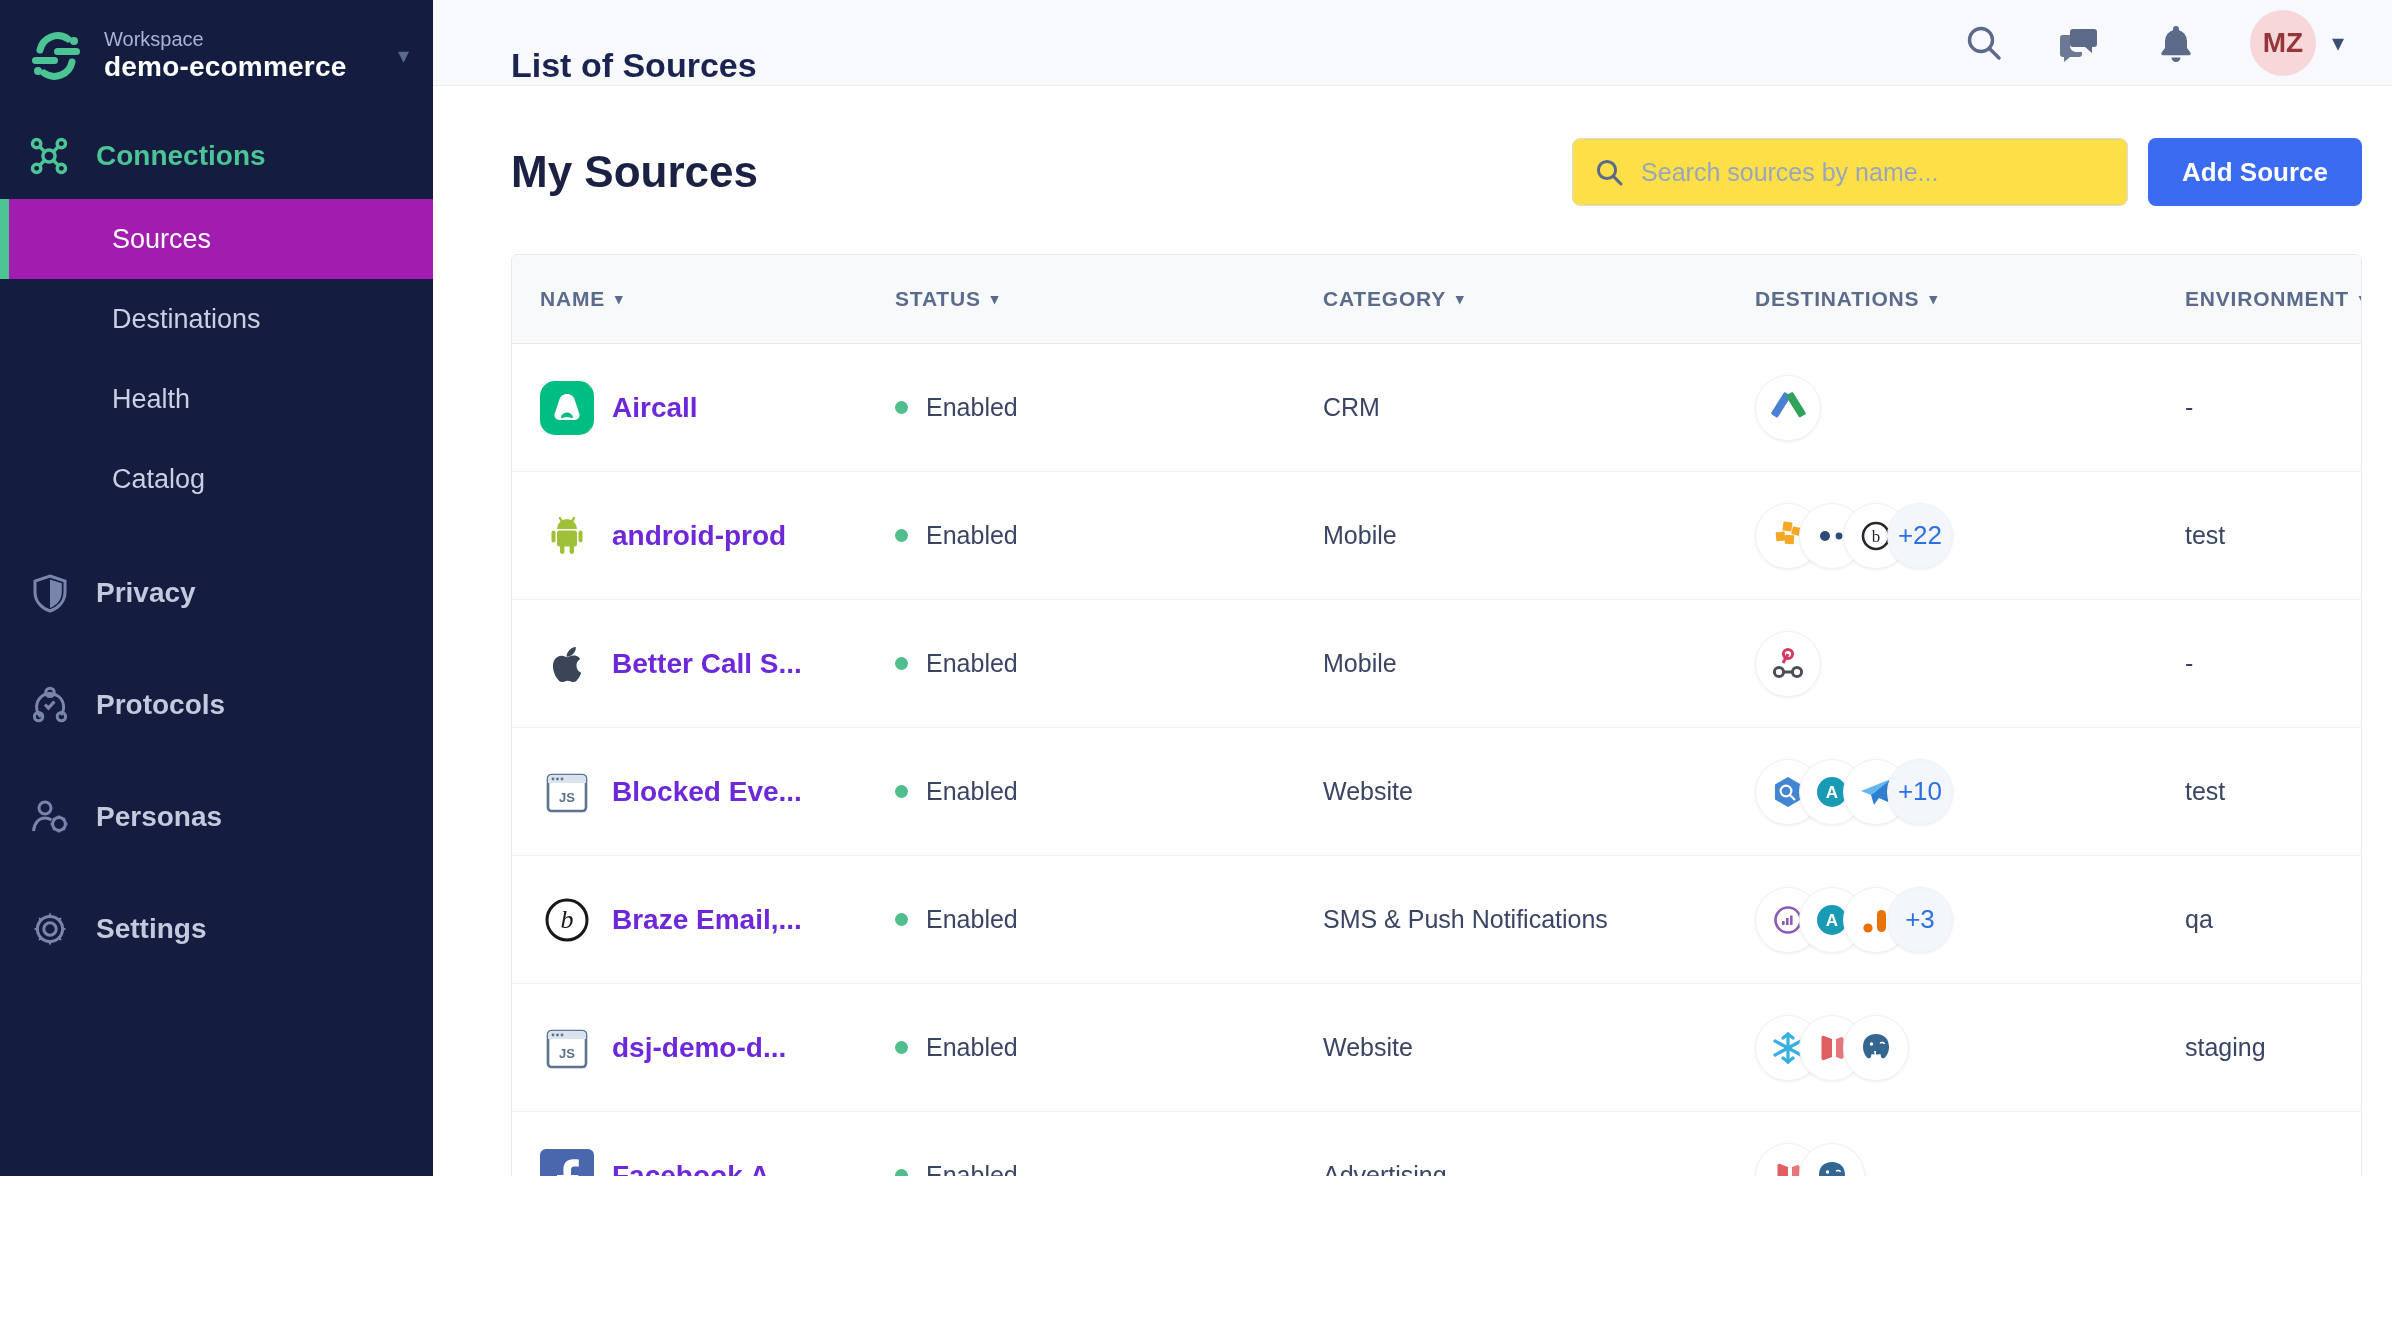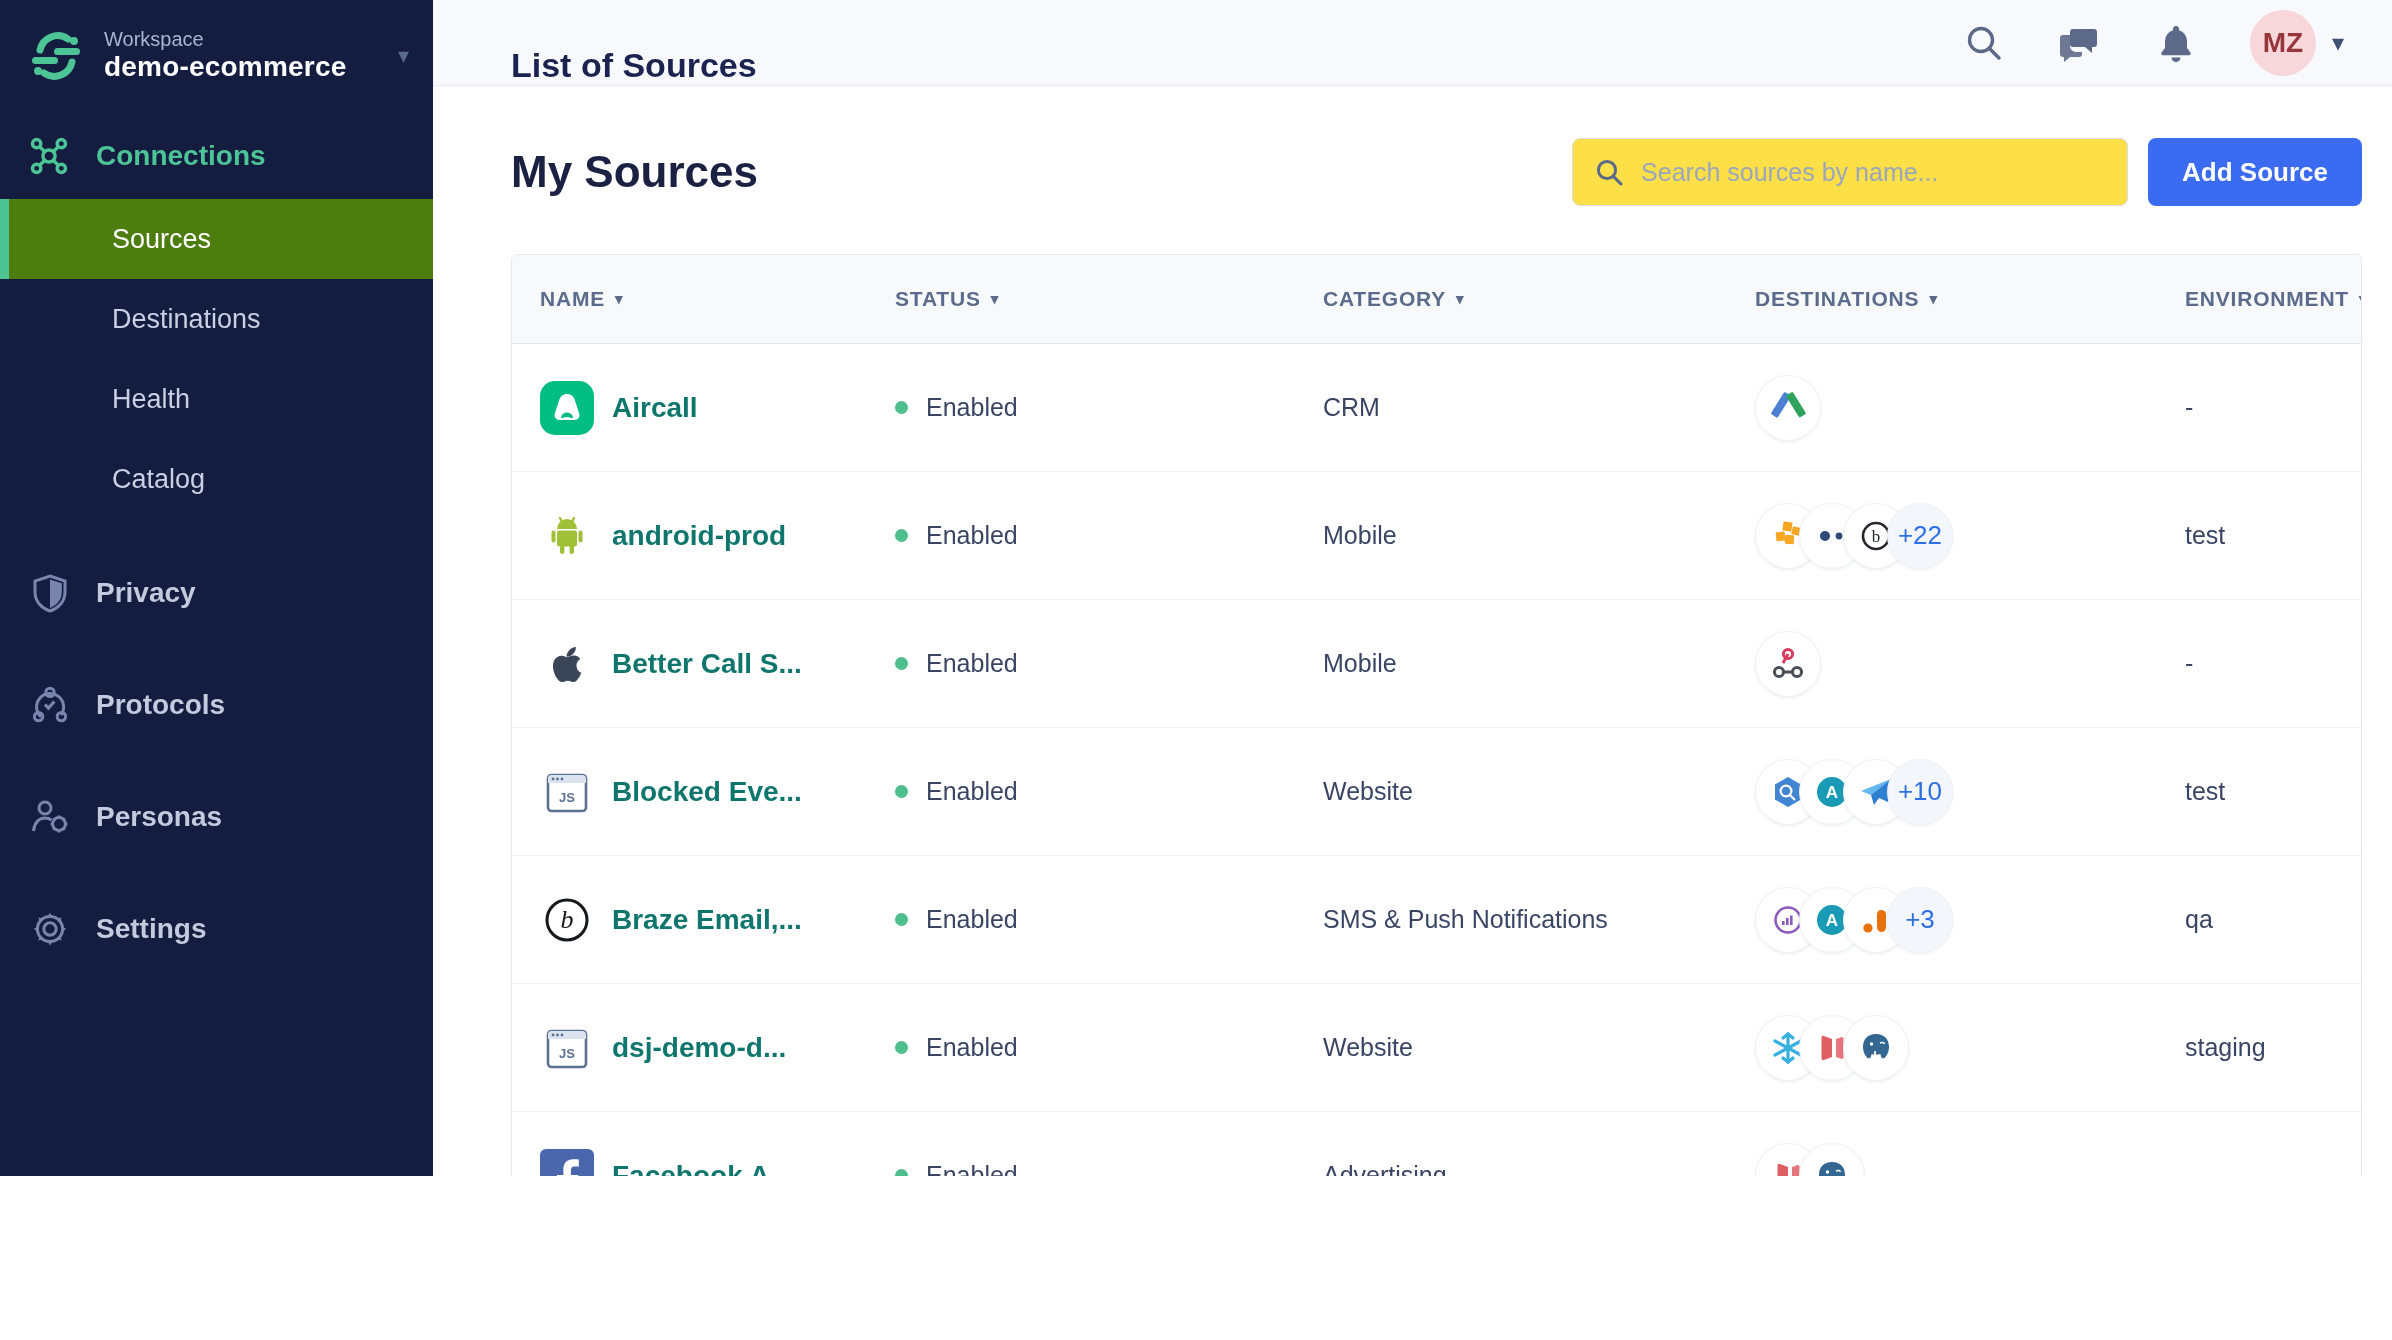--- a/index.html
+++ b/index.html
@@ -14,21 +14,21 @@
   .ws-label { font-size:20px; color:#aab4cf; margin-bottom:4px; }
   .ws-name { font-size:28px; color:#ffffff; font-weight:700; letter-spacing:.2px; }
   .ws-caret { color:#5b6a8c; font-size:22px; margin-left:6px; }
 
   .nav-group-head { display:flex; align-items:center; padding:24px 30px; cursor:pointer; }
   .nav-group-head .nav-ico { width:38px; height:38px; margin-right:28px; }
   .nav-group-head .nav-label { color:#4cc495; font-size:28px; font-weight:700; }
 
   .nav-sub { display:flex; flex-direction:column; }
   .nav-sub-item { position:relative; height:80px; display:flex; align-items:center; padding-left:112px; font-size:27px; color:#c9d0e3; cursor:pointer; }
-  .nav-sub-item.active { background:#4d7c0f; color:#ffffff; }
+  .nav-sub-item.active { background:#a21caf; color:#ffffff; }
   .nav-sub-item.active::before { content:""; position:absolute; left:0; top:0; bottom:0; width:9px; background:#4ec394; }
 
   .nav-item { display:flex; align-items:center; padding:0 30px; height:112px; cursor:pointer; }
   .nav-item .nav-ico { width:40px; height:40px; margin-right:26px; opacity:.85; }
   .nav-item .nav-label { font-size:28px; font-weight:700; color:#c3cadd; }
   .nav-spacer { height:18px; }
 
   
   .main { flex:1; display:flex; flex-direction:column; min-width:0; }
   .topbar { height:122px; background:#f8f9fc; border-bottom:1px solid #e9ebf2; display:flex; align-items:center; padding:0 48px 0 78px; }
@@ -50,21 +50,21 @@
   .table-card { border:1px solid #e5e9f0; border-radius:6px 6px 0 0; overflow:hidden; }
   .tgrid { display:grid; grid-template-columns:310px 383px 387px 385px 1fr 90px; align-items:center; padding-left:28px;gap:45px; }
   .thead { background:#f8f9fb; height:89px; border-bottom:1px solid #e5e9f0; }
   .th { font-size:21px; font-weight:700; letter-spacing:.8px; color:#5b6b8c; cursor:pointer; display:flex; align-items:center; }
   .th .sort-caret { font-size:15px; margin-left:10px; color:#5b6b8c; }
   .th-actions { justify-self:end; padding-right:26px; cursor:pointer; color:#5b6b8c; }
 
   .tr { height:128px; border-bottom:1px solid #eef1f6; background:#fff; cursor:pointer; }
   .td-name { display:flex; align-items:center; }
   .src-icon { width:54px; height:54px; flex:0 0 54px; display:flex; align-items:center; justify-content:center; }
-  .src-name { margin-left:18px; font-size:28px; font-weight:700; color:#0f766e; white-space:nowrap; }
+  .src-name { margin-left:18px; font-size:28px; font-weight:700; color:#6d28d9; white-space:nowrap; }
   .td-status { display:flex; align-items:center; }
   .dot { width:13px; height:13px; border-radius:50%; background:#4dbe8c; margin-right:18px; }
   .status-text, .td-cat, .td-env { font-size:25px; color:#3a4564; }
   .dest-stack { display:flex; align-items:center; }
   .chip { width:66px; height:66px; border-radius:50%; background:#fff; border:1px solid #eef1f6; box-shadow:0 1px 3px rgba(30,40,80,.08); display:flex; align-items:center; justify-content:center; }
   .chip + .chip { margin-left:-22px; }
   .chip svg { width:36px; height:36px; }
   .chip.badge { background:#f3f6fb; color:#2d6fe5; font-size:26px; font-weight:400; }
 </style>
 </head>

